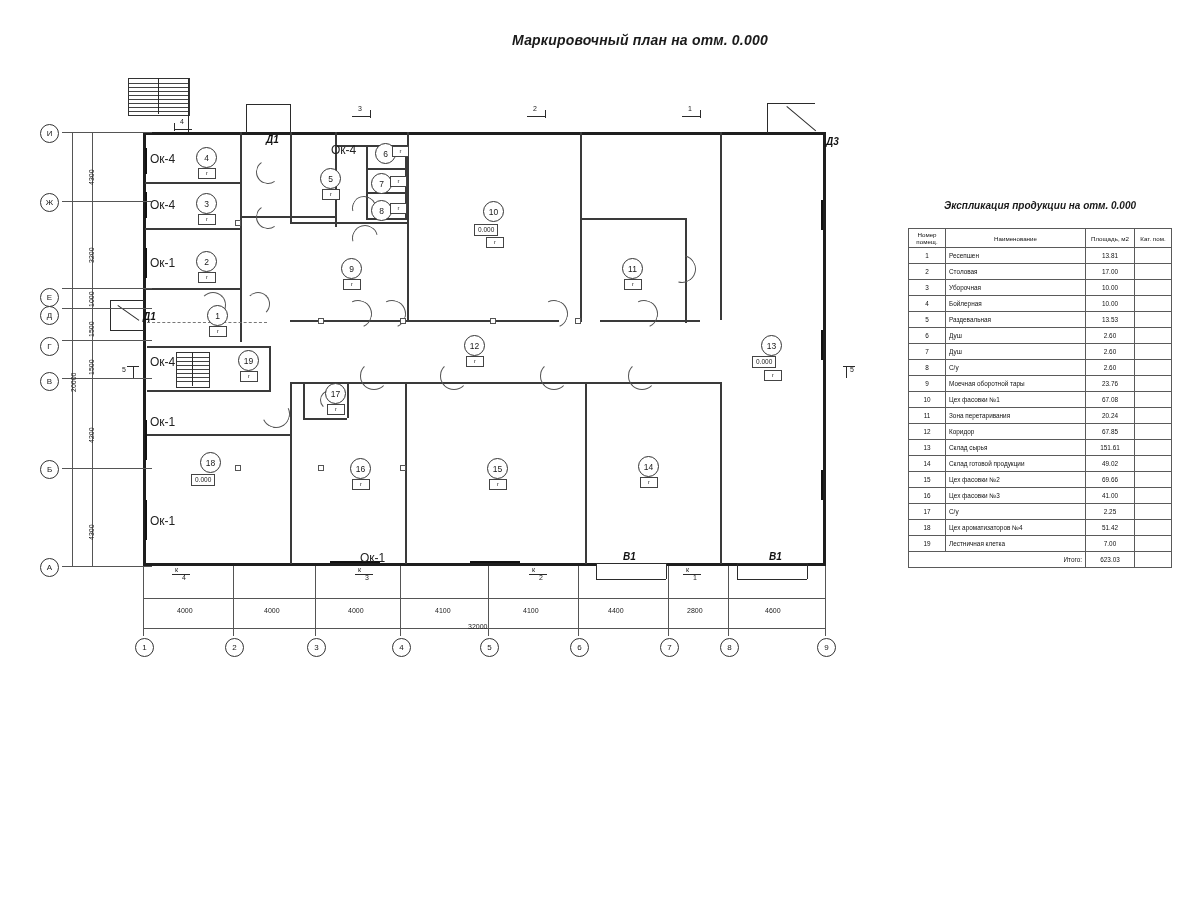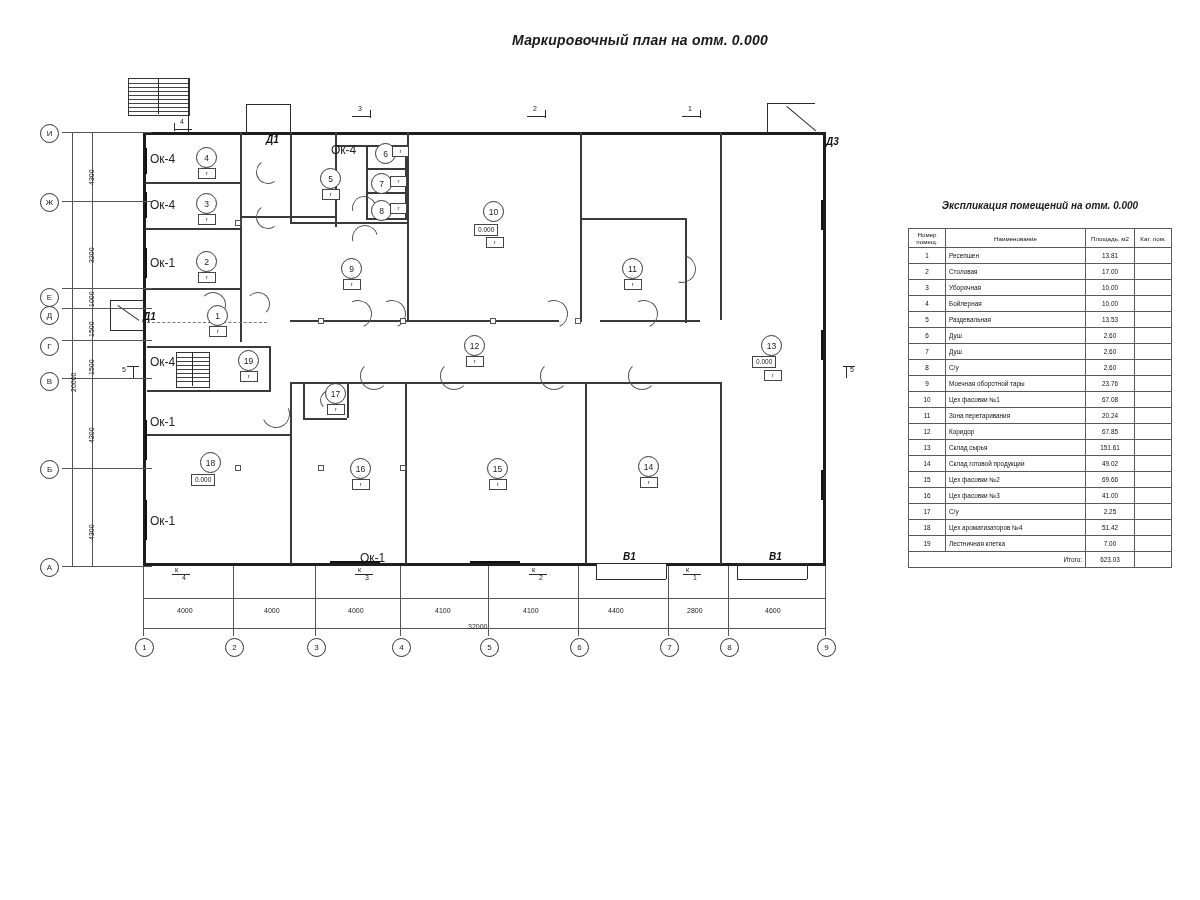--- a/index.html
+++ b/index.html
@@ -89,21 +89,21 @@
   .c-cat{width:30px;text-align:center;}
   .total-lbl{text-align:right;}
   .total-val{text-align:center;}
 </style>
 </head>
 <body>
 
 <div class="sheet">
 
   <div class="plan-title">Маркировочный план на отм. 0.000</div>
-  <div class="exp-title">Экспликация помещений на отм. 0.000</div>
+  <div class="exp-title">Экспликация продукции на отм. 0.000</div>
 
   <div>
 
     <div class="wall wall-h" style="left:143px;top:132px;width:683px;"></div>
     <div class="wall wall-h" style="left:143px;top:563px;width:683px;"></div>
     <div class="wall wall-v" style="left:143px;top:132px;height:434px;"></div>
     <div class="wall wall-v" style="left:823px;top:132px;height:434px;"></div>
 
     <div class="winv" style="left:145px;top:148px;height:26px;"></div>
     <div class="winv" style="left:145px;top:192px;height:26px;"></div>

